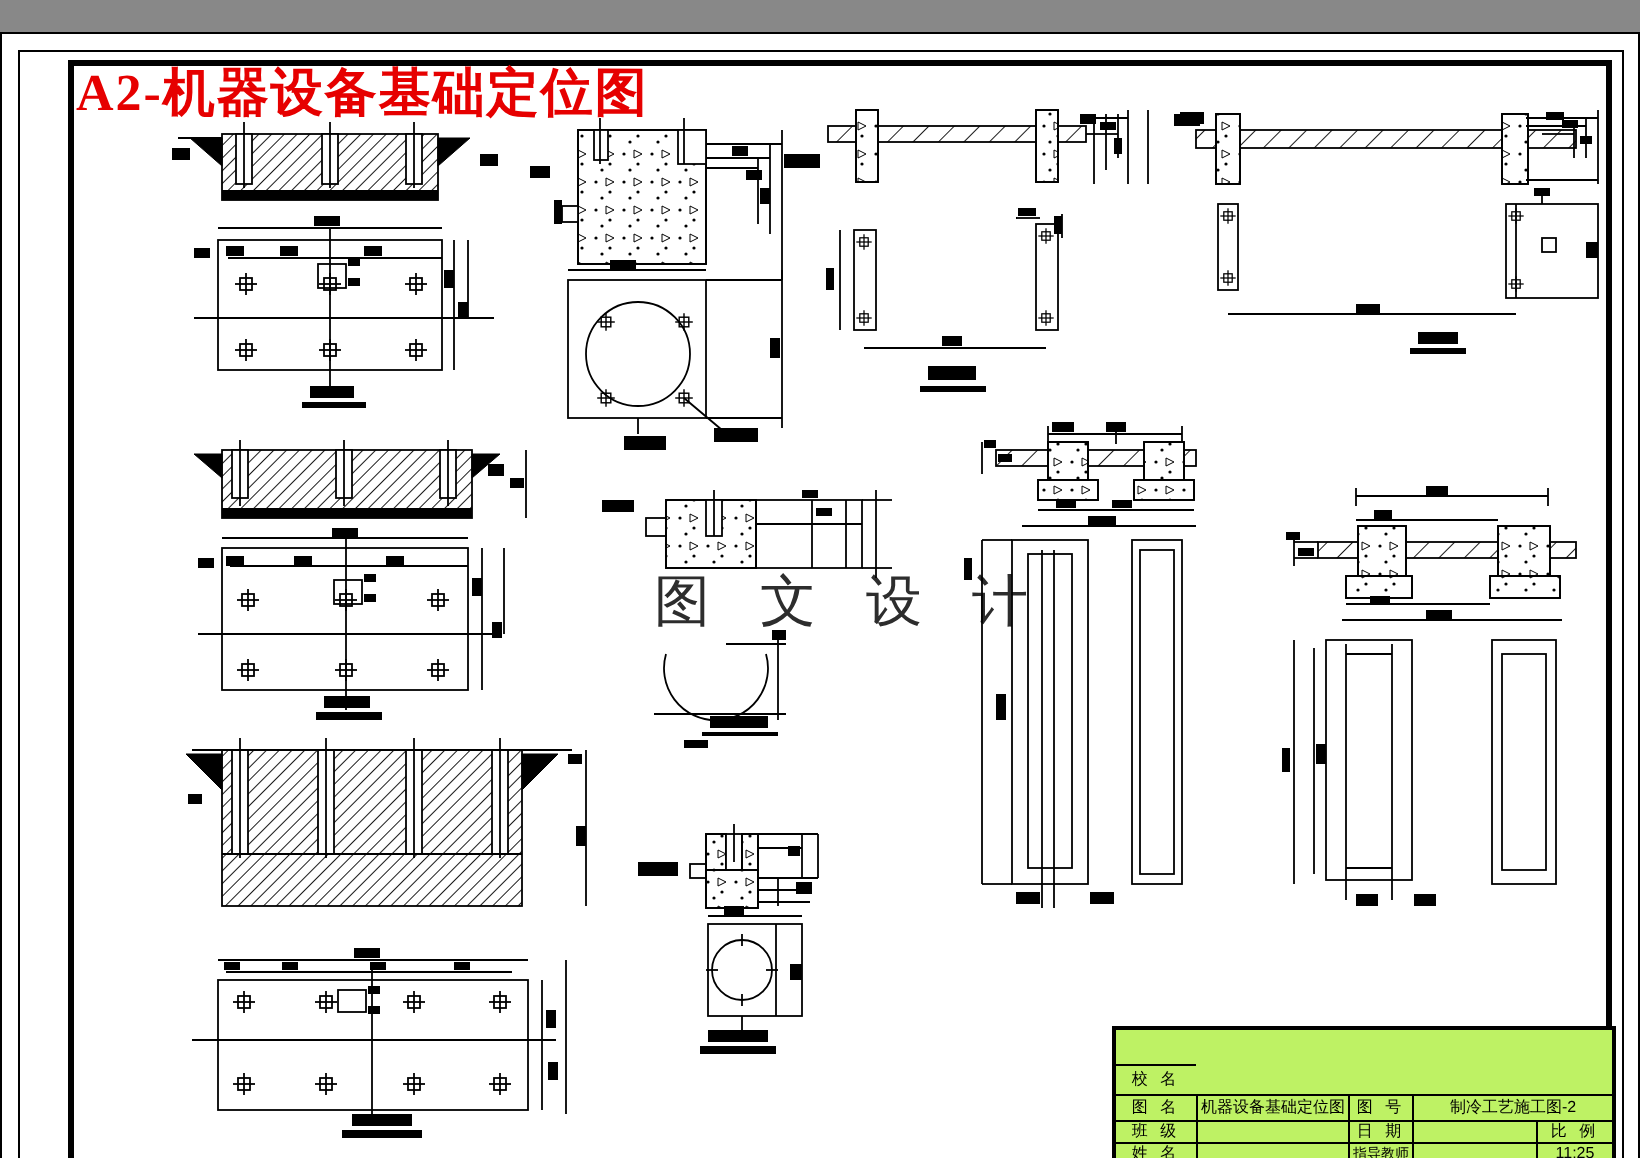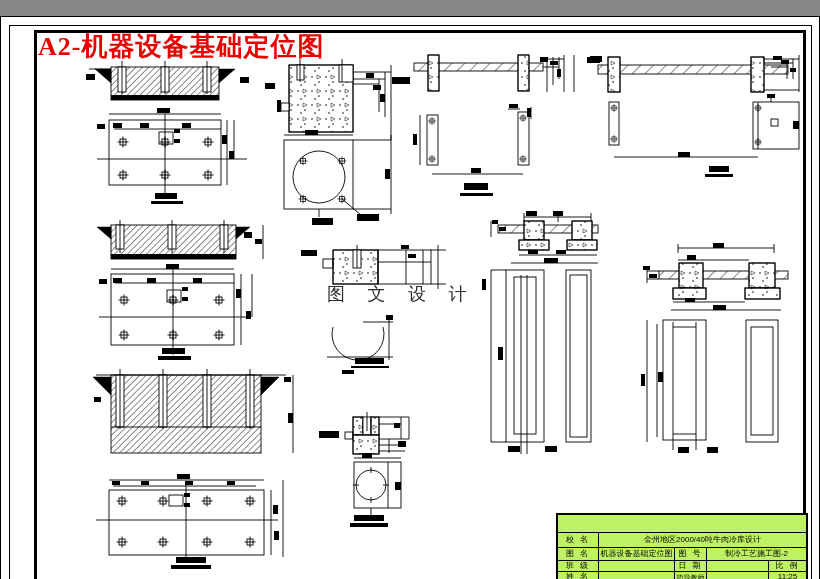--- a/index.html
+++ b/index.html
@@ -2,21 +2,21 @@
 <html><head>
 <meta charset="utf-8">
 <style>
   html,body{margin:0;padding:0;background:#888;}
   .sheet{position:relative;width:820px;height:579px;background:#fff;margin:16px auto;
          font-family:"Liberation Sans",sans-serif;box-sizing:border-box;border:1px solid #000;overflow:hidden;}
   .outer-line{position:absolute;left:8px;top:8px;right:7px;bottom:7px;border:1px solid #000;pointer-events:none;}
   .frame{position:absolute;left:33px;top:13px;right:13px;bottom:12px;border:3px solid #000;pointer-events:none;}
   .sheet-title{position:absolute;left:37px;top:15px;font-family:"Liberation Serif",serif;font-weight:bold;
                font-size:26px;line-height:30px;color:#e60000;letter-spacing:1px;white-space:nowrap;z-index:5;}
-  .watermark{position:absolute;left:326px;top:265px;font-family:"Liberation Serif",serif;font-size:18px;
+  .watermark{position:absolute;left:326px;top:265px;font-family:"Liberation Serif",serif;font-size:28px;
              color:#2d2d2d;letter-spacing:9px;white-space:nowrap;z-index:1;text-align:right;}
   #cad{position:absolute;left:0;top:0;z-index:2;}
   #cad rect,#cad line,#cad path,#cad circle{stroke:#000;stroke-width:0.9;fill:none;}
   #cad .blob{fill:#000;stroke:none;}
   #cad .solid{fill:#000;stroke:#000;stroke-width:.5;}
   #cad .w{fill:#fff;}
   #cad .hd{fill:url(#hatchD);}
   #cad .hb{fill:url(#hatchB);}
   #cad .st{fill:url(#stip);}
   .title-block{position:absolute;left:555px;top:496px;width:252px;height:71px;box-sizing:border-box;
@@ -470,21 +470,20 @@
       <rect class="blob" x="657" y="355" width="5" height="10"></rect>
       <rect x="745" y="303" width="32" height="122"></rect>
       <rect x="750" y="310" width="22" height="108"></rect>
     </g>
   </svg>
 
   <div class="title-block">
     <div class="tb-cell r0 sall nl nt"></div>
 
     <div class="tb-cell r1 c1 lbl nl">校 名</div>
-    <div class="tb-cell r1 s25">金州地区2000/40吨牛肉冷库设计</div>
 
     <div class="tb-cell r2 c1 lbl nl">图 名</div>
     <div class="tb-cell r2 c2">机器设备基础定位图</div>
     <div class="tb-cell r2 c3 lbl">图 号</div>
     <div class="tb-cell r2 s45">制冷工艺施工图-2</div>
 
     <div class="tb-cell r3 c1 lbl nl">班 级</div>
     <div class="tb-cell r3 c2"></div>
     <div class="tb-cell r3 c3 lbl">日 期</div>
     <div class="tb-cell r3 c4"></div>

